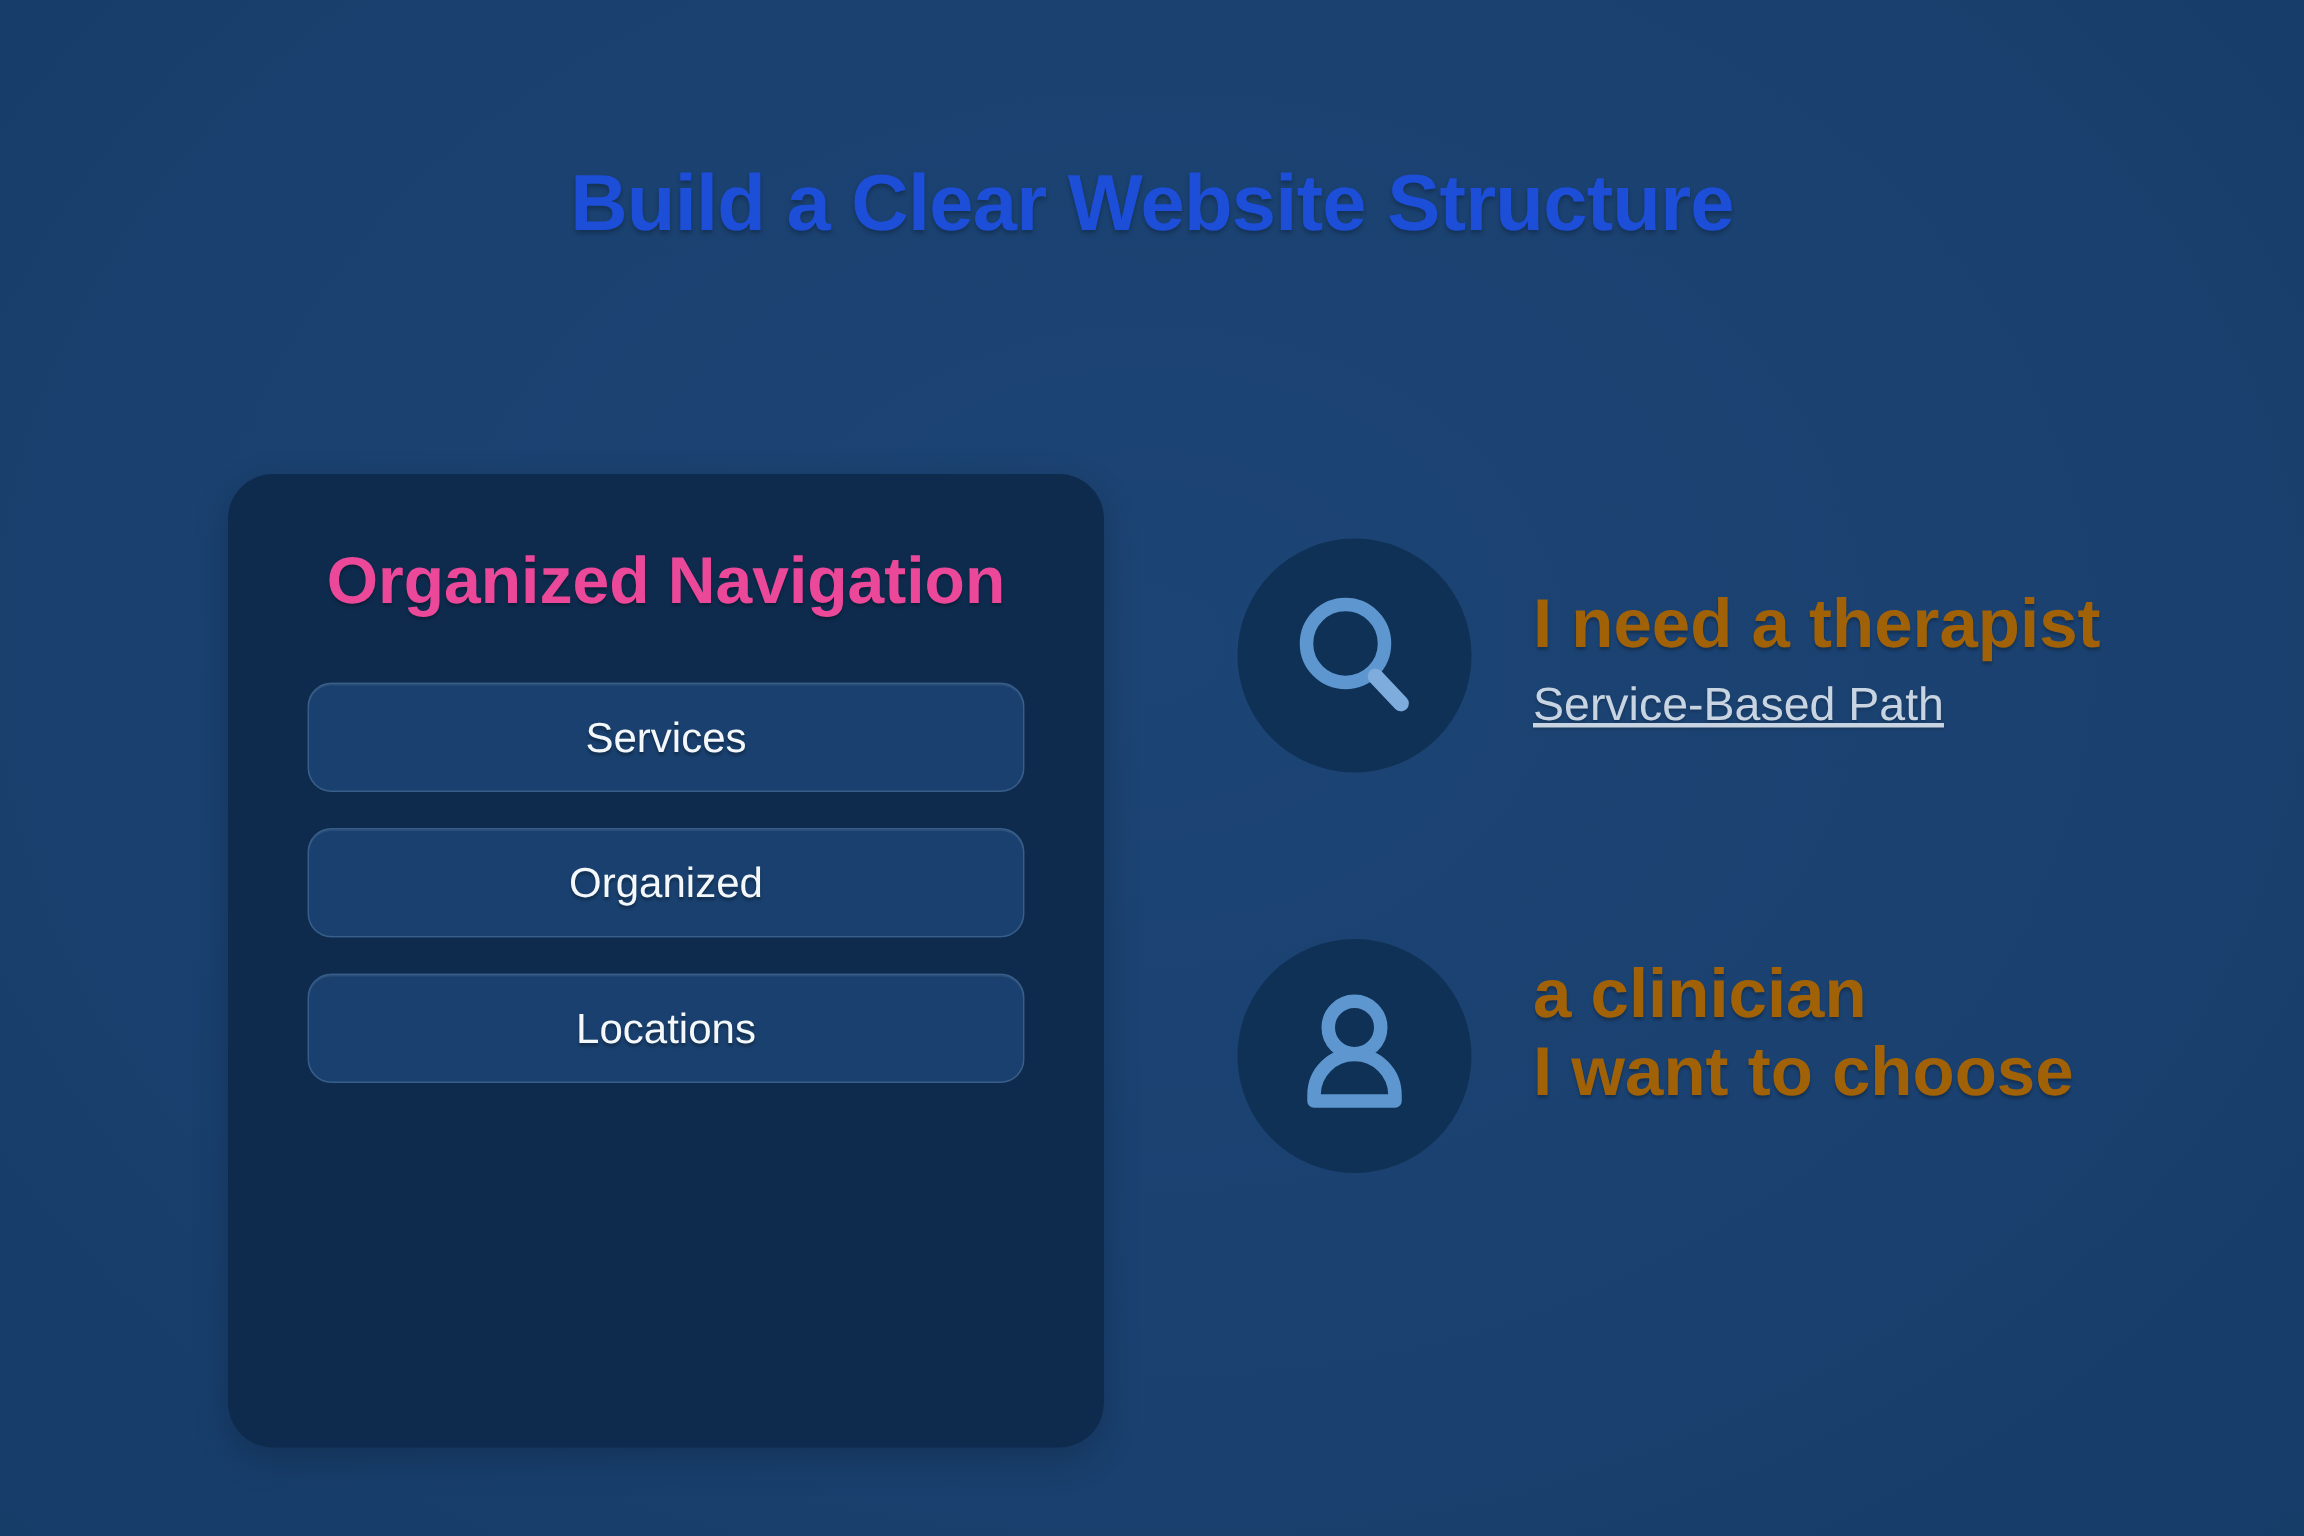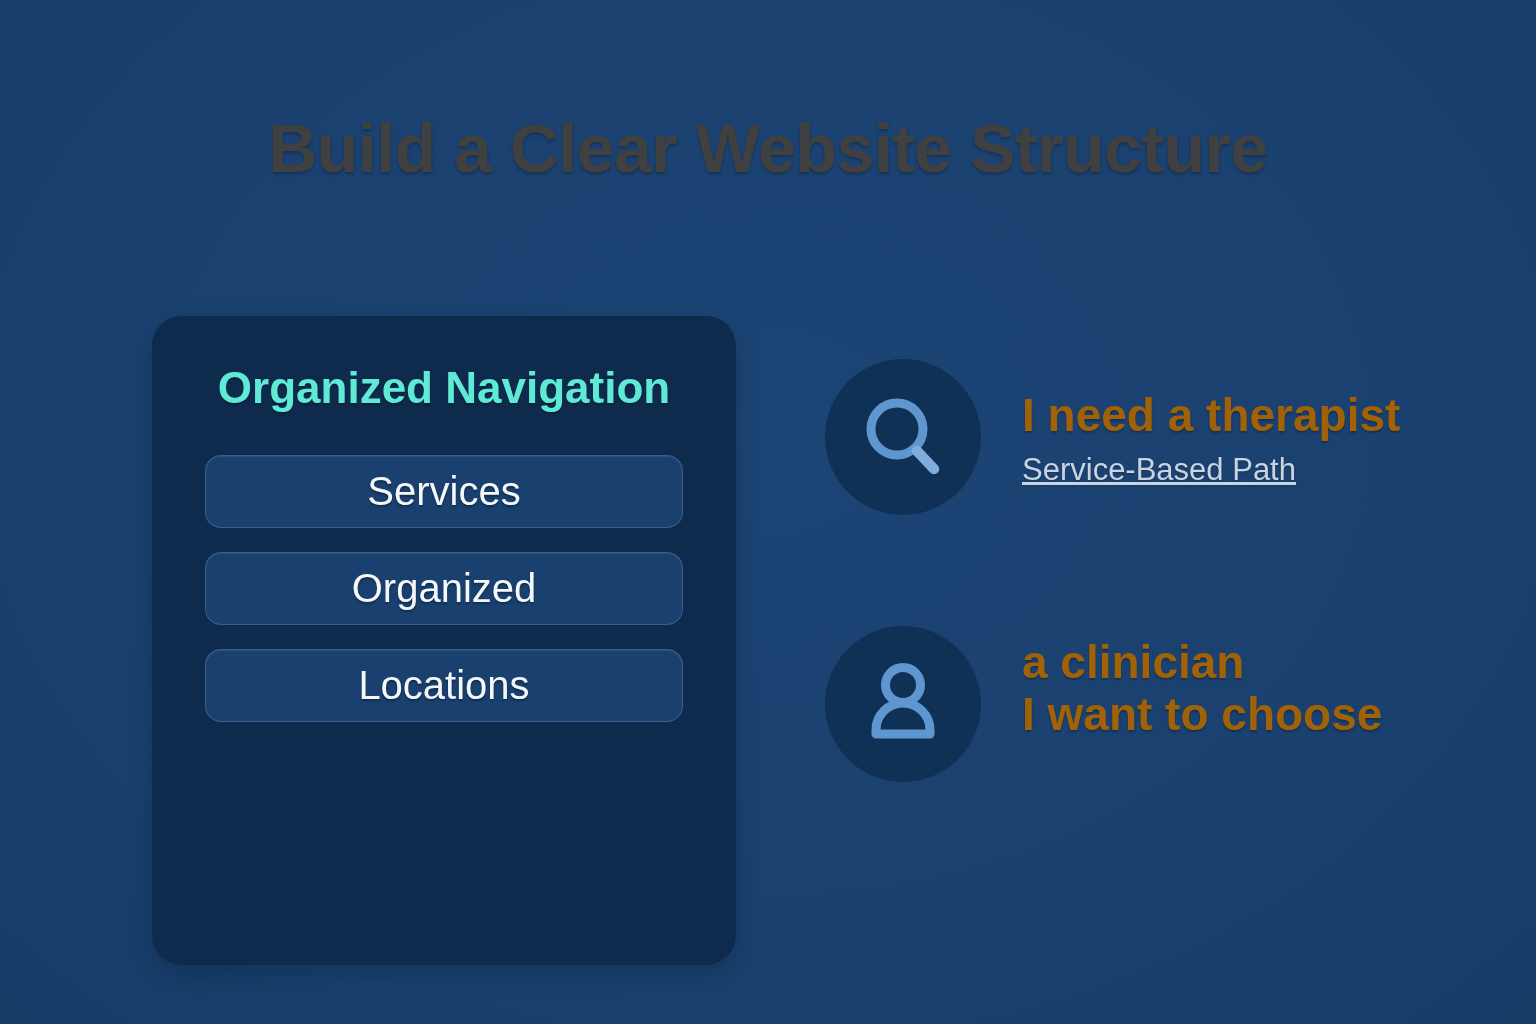--- a/index.html
+++ b/index.html
@@ -8,68 +8,68 @@
     font-family: "Liberation Sans", "DejaVu Sans", sans-serif;
     background: radial-gradient(ellipse at 50% 42%, #1c4474 0%, #1a4170 55%, #163c68 100%);
     position: relative;
     color: #ffffff;
   }
   .stage { position: absolute; inset: 0; }
 
   
   .title {
     position: absolute;
-    top: 107px; left: 0; right: 0;
+    top: 95px; left: 0; right: 0;
     text-align: center;
-    font-size: 68px;
+    font-size: 53px;
     font-weight: 700;
     line-height: 82px;
     letter-spacing: -0.5px;
-    color: #404040;
+    color: #1d4ed8;
     text-shadow: 0 2px 3px rgba(0,0,0,0.25);
   }
   .title-line { display: block; }
 
   
   .panel {
     position: absolute;
     left: 152px; top: 316px;
     width: 584px; height: 649px;
     background: #0e2b4e;
     border-radius: 30px;
     box-shadow: 0 8px 24px rgba(0,0,0,0.18);
   }
   .panel-heading {
     position: absolute;
     top: 50px; left: 0; right: 0;
     text-align: center;
     font-size: 44px;
     font-weight: 600;
     line-height: 1;
-    color: #5eead4;
+    color: #ec4899;
     text-shadow: 0 2px 2px rgba(0,0,0,0.25);
   }
   .nav-list {
     position: absolute;
     left: 53px; top: 139px;
     width: 478px;
     display: flex;
     flex-direction: column;
     gap: 24px;
   }
   .nav-btn {
     height: 73px;
     border-radius: 16px;
     background: #19406e;
     border: 1.5px solid rgba(150,185,225,0.25);
     box-shadow: inset 0 1px 0 rgba(255,255,255,0.08);
     display: flex;
     align-items: center;
     justify-content: center;
-    font-size: 40px;
+    font-size: 28px;
     font-weight: 500;
     color: #f4f8fb;
     text-shadow: 0 2px 2px rgba(0,0,0,0.3);
     cursor: pointer;
   }
 
   
   .icon-circle {
     position: absolute;
     width: 156px; height: 156px;

